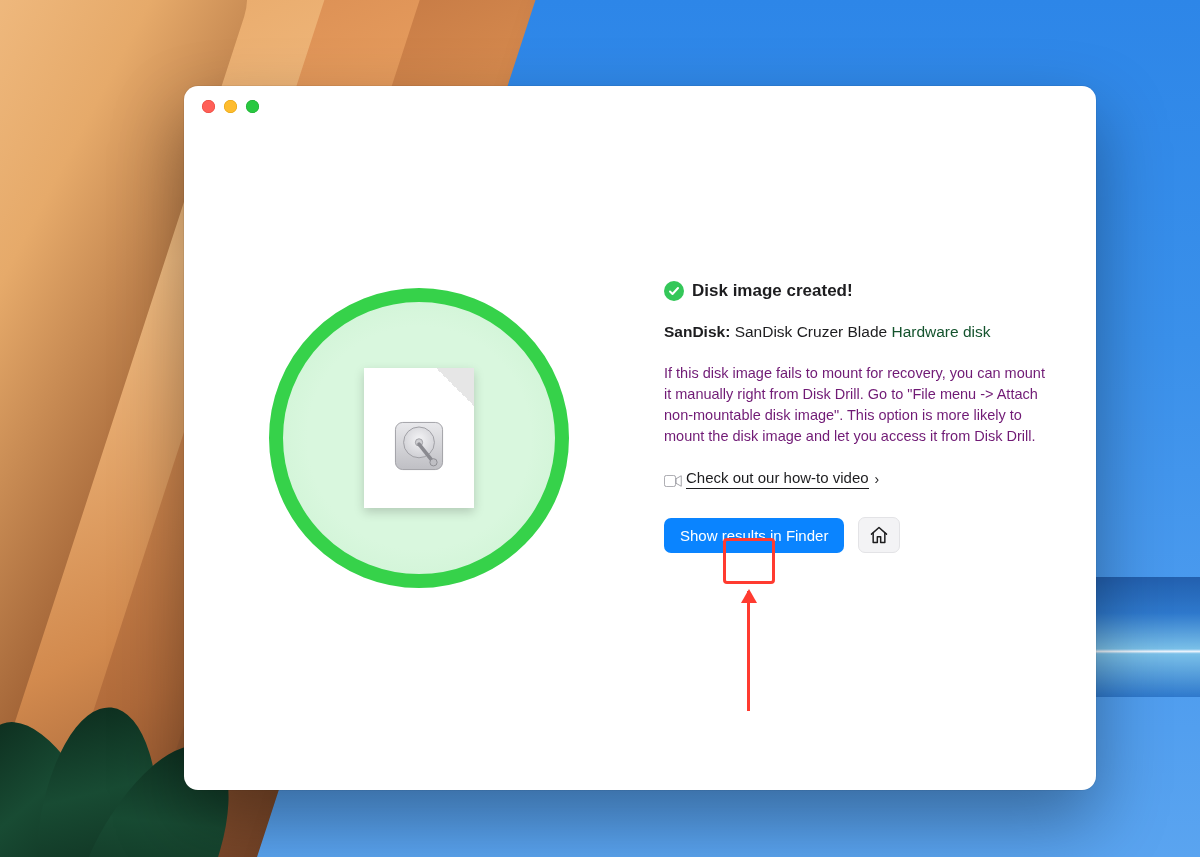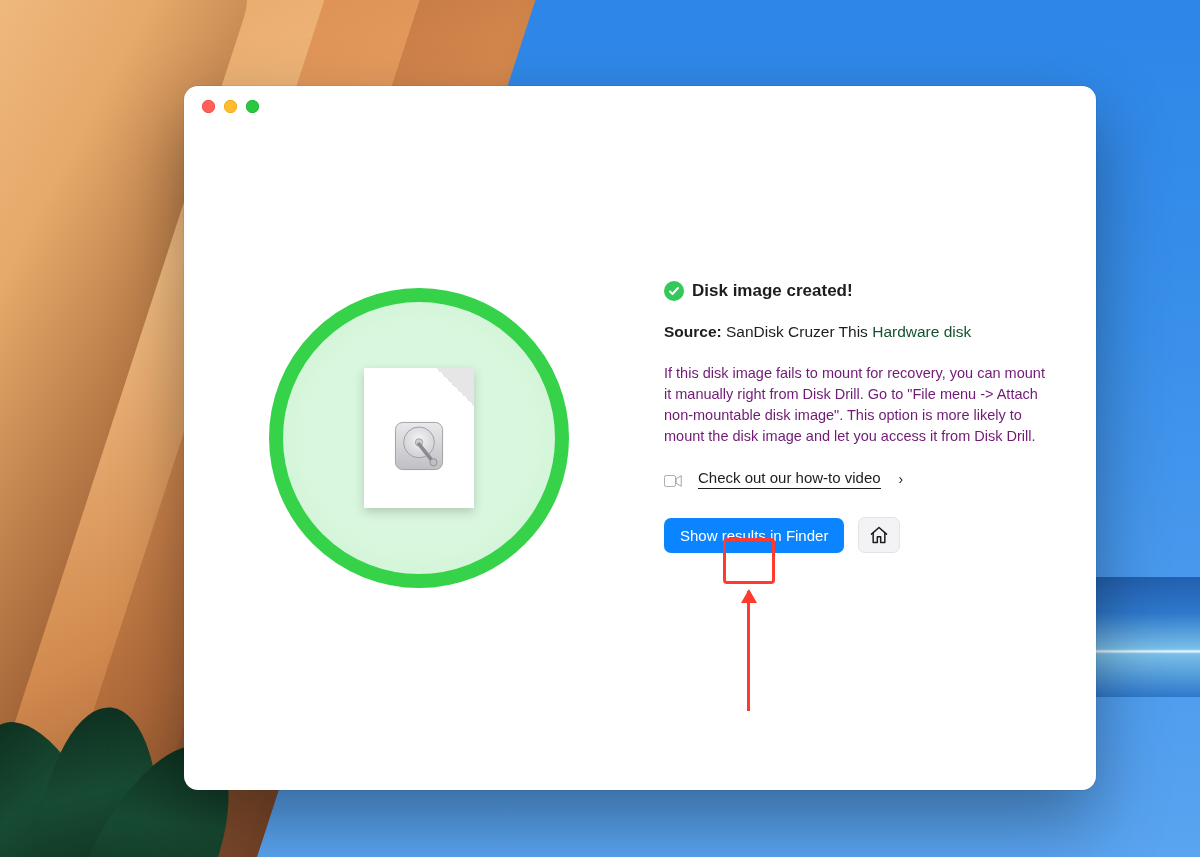--- a/index.html
+++ b/index.html
@@ -53,21 +53,21 @@
   .hdd { position:absolute; left:50%; top:56%; transform:translate(-50%,-50%); width:58px; height:58px; }
 
   
   .status-row { display:flex; align-items:flex-end; gap:8px; font-weight:700; font-size:17px; margin-bottom:18px;}
   .check-badge{ width:20px; height:20px; border-radius:50%; background:#34c759; display:flex; align-items:center; justify-content:center; }
   .check-badge svg{ width:12px; height:12px; }
   .kv { font-size:15.5px; line-height:1.7; }
   .kv .label { font-weight:700; }
   .kv .muted { color:#14532d; }
   .help { margin-top:18px; color:#701a75; font-size:14.5px; line-height:1.45; max-width:410px;}
-  .howto-row{ margin-top:22px; display:flex; align-items:center; gap:16px; font-size:15px;}
+  .howto-row{ margin-top:22px; display:flex; align-items:center; gap:4px; font-size:15px;}
   .cam-icon{ width:18px; height:13px; display:inline-block; }
   .howto-link{ color:#1d1d1f; text-decoration:none; border-bottom:1.5px solid #1d1d1f; padding-bottom:2px;}
   .chev{ font-size:14px; color:#1d1d1f; margin-left:2px;}
 
   .button-row{ margin-top:28px; display:flex; align-items:center; gap:14px; }
   .btn-primary{ background:#0a84ff; color:#fff; border:none; border-radius:7px; padding:9px 16px; font-size:15px; font-weight:500; cursor:pointer; }
   .btn-home{ width:42px; height:36px; border-radius:7px; background:#f3f3f5; border:1px solid #e3e3e6; display:flex; align-items:center; justify-content:center; cursor:pointer;}
   .btn-home svg{ width:20px; height:20px; }
 
   
@@ -132,22 +132,22 @@
         <div class="status-row">
           <span class="check-badge">
             <svg viewBox="0 0 24 24" fill="none" stroke="#fff" stroke-width="4" stroke-linecap="round" stroke-linejoin="round">
                 <polyline points="4 13 9 18 20 6"></polyline>
               </svg>
           </span>
           <span>Disk image created!</span>
         </div>
 
         <div class="kv">
-          <span class="label">Source:</span>
-          <span>SanDisk Cruzer This</span>
+          <span class="label">SanDisk:</span>
+          <span>SanDisk Cruzer Blade</span>
           <span class="muted">Hardware disk</span>
         </div>
 
 
         <div class="help">If this disk image fails to mount for recovery, you can mount it manually right from Disk Drill. Go to "File menu -&gt; Attach non-mountable disk image". This option is more likely to mount the disk image and let you access it from Disk Drill.</div>
 
         <div class="howto-row">
           <span class="cam-icon">
             <svg viewBox="0 0 24 16">
                 <rect x="0.5" y="0.5" width="15" height="15" rx="3" fill="none" stroke="#9a9aa0" stroke-width="1.2"></rect>

